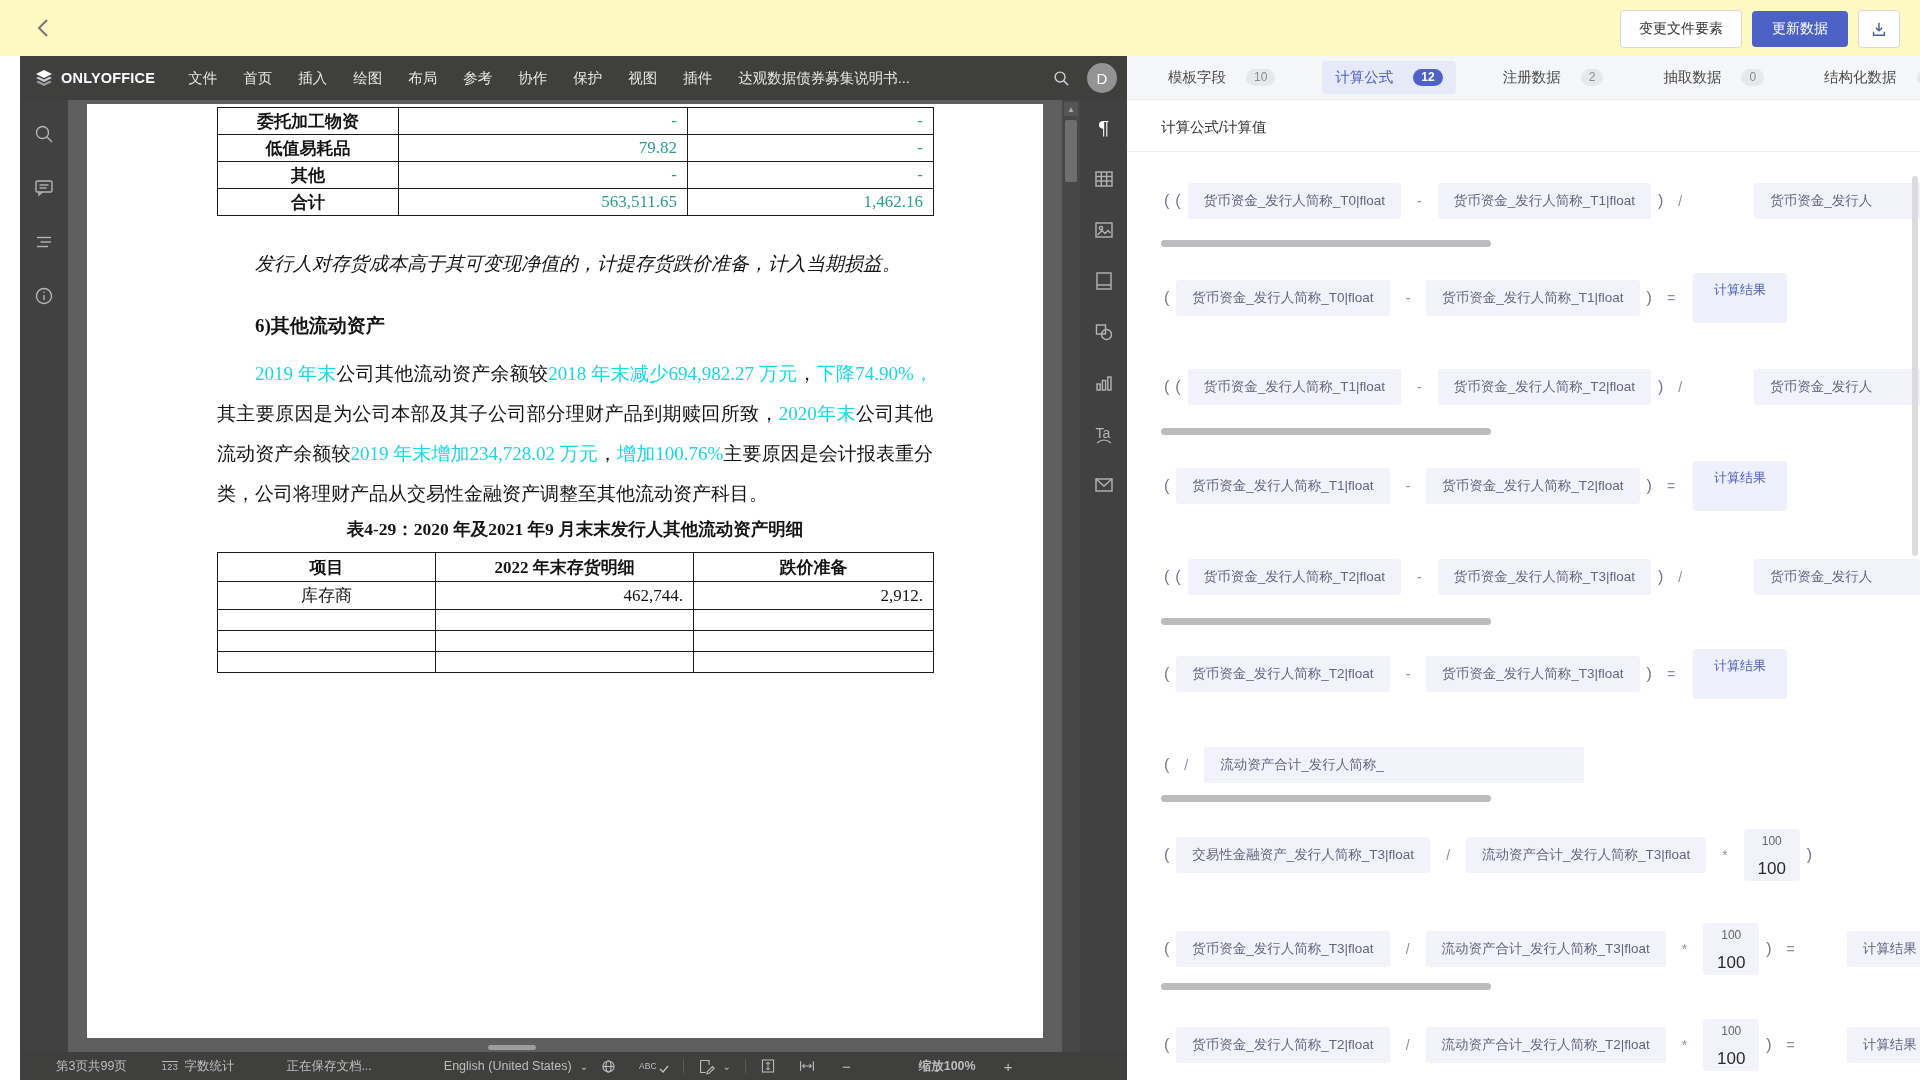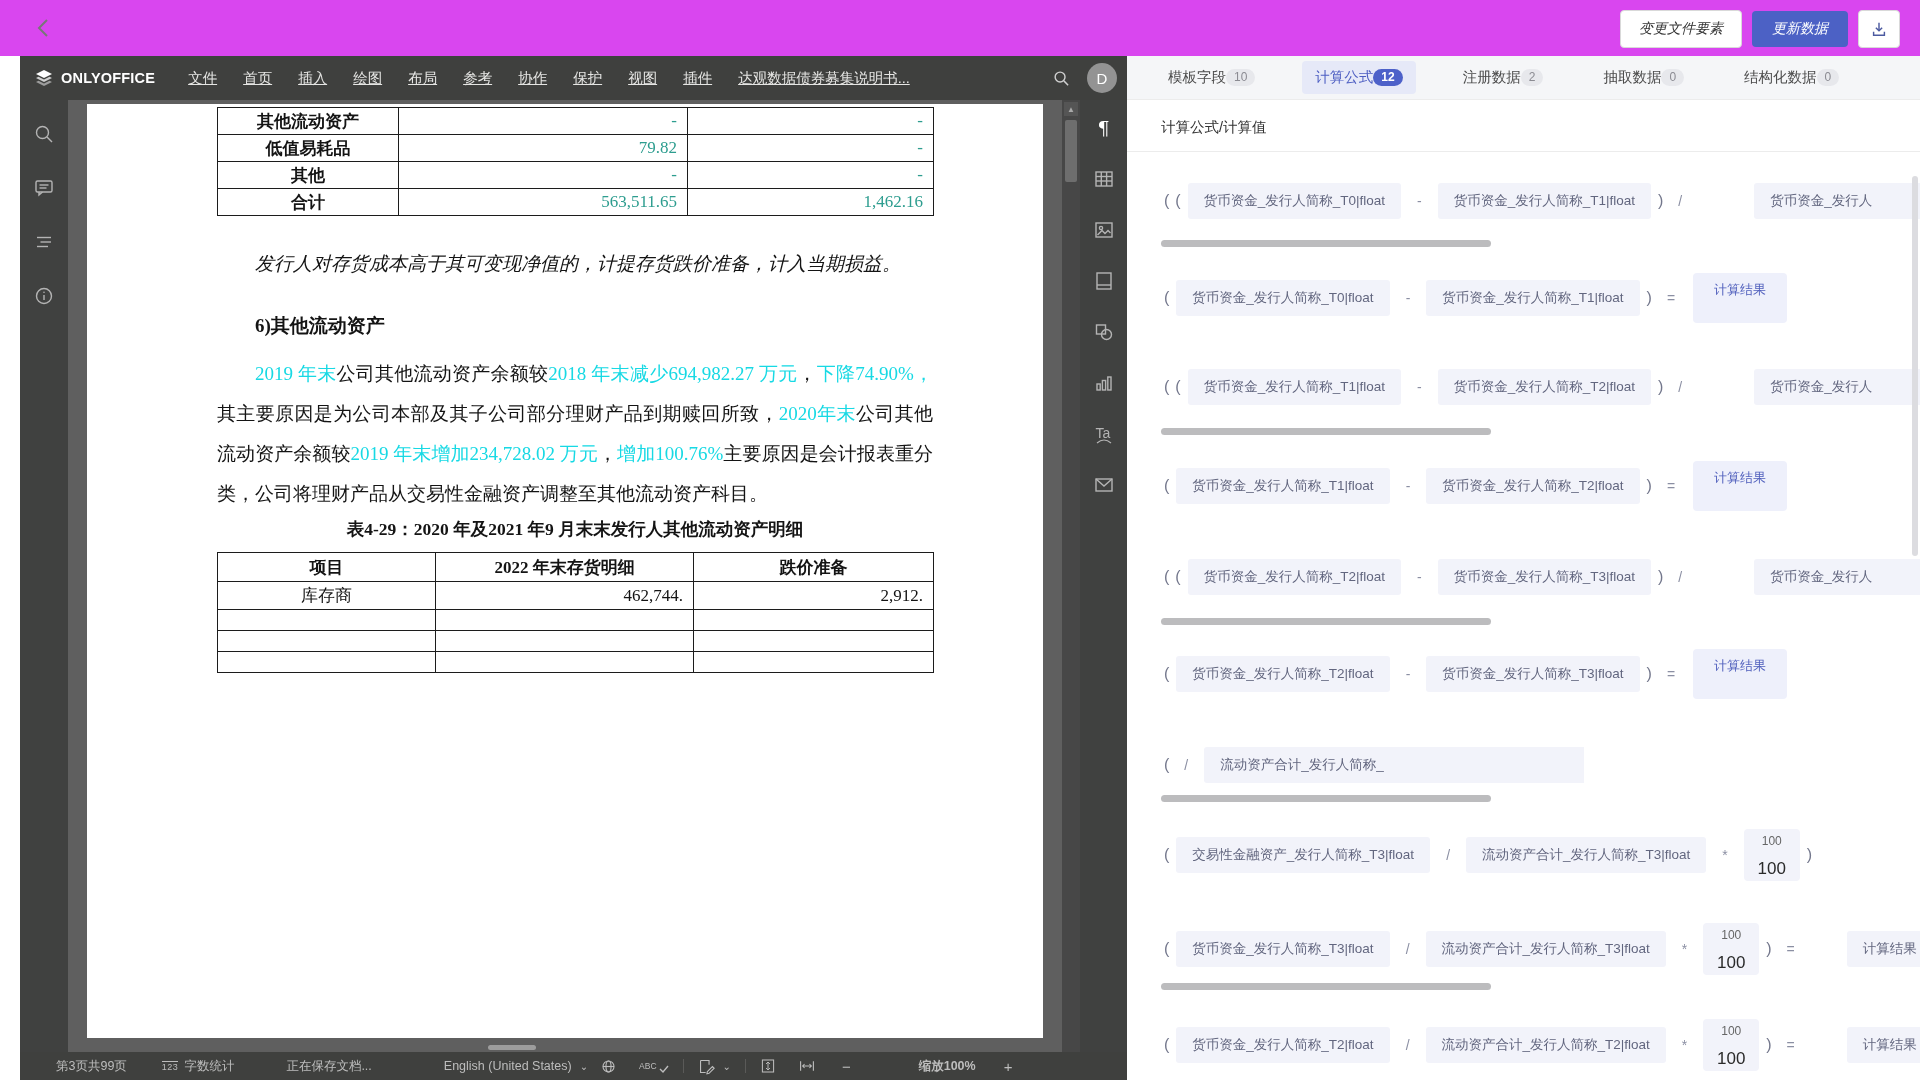--- a/index.html
+++ b/index.html
@@ -1,36 +1,36 @@
 <!DOCTYPE html>
 <html><head>
 <meta charset="utf-8">
 <style>
   html,body{margin:0;padding:0;background:#fff;font-family:"Liberation Sans","DejaVu Sans",sans-serif;}
   #stage{position:relative;width:1920px;height:1080px;overflow:hidden;background:#fff;}
 
   
-  .top-header{position:absolute;left:0;top:0;width:1920px;height:56px;background:#d946ef;font-style:italic;}
+  .top-header{position:absolute;left:0;top:0;width:1920px;height:56px;background:#fef9c3;}
   .back-btn{position:absolute;left:30px;top:14px;width:28px;height:28px;cursor:pointer;}
   .hdr-buttons{position:absolute;right:20px;top:10px;display:flex;gap:10px;align-items:center;}
   .btn-outline{height:36px;padding:0 18px;border:1px solid #d9d9d9;border-radius:4px;background:#fff;
     font-size:14px;color:#333;display:flex;align-items:center;cursor:pointer;}
   .btn-primary{height:36px;padding:0 20px;border:none;border-radius:4px;background:#4c61c5;
     font-size:14px;color:#fff;display:flex;align-items:center;cursor:pointer;}
   .btn-icon{width:40px;height:36px;border:1px solid #d9d9d9;border-radius:4px;background:#fff;
     display:flex;align-items:center;justify-content:center;cursor:pointer;}
 
   
   .editor{position:absolute;left:20px;top:56px;width:1107px;height:1024px;background:#5f5f5f;}
   .menu-bar{position:absolute;left:0;top:0;width:1107px;height:44px;background:#3f403e;
     display:flex;align-items:center;}
   .logo{display:flex;align-items:center;gap:7px;margin-left:14px;margin-right:20px;}
   .logo-text{color:#fff;font-weight:bold;font-size:14.5px;letter-spacing:.2px;}
   .menu-items{display:flex;align-items:center;gap:0;}
-  .menu-item{color:#e6e6e4;font-size:14.5px;padding:0 13px;height:48px;display:flex;align-items:center;cursor:pointer;white-space:nowrap;text-decoration:underline;}
+  .menu-item{color:#e6e6e4;font-size:14.5px;padding:0 13px;height:48px;display:flex;align-items:center;cursor:pointer;white-space:nowrap;}
   .menu-right{margin-left:auto;display:flex;align-items:center;gap:14px;margin-right:10px;}
   .avatar{width:30px;height:30px;border-radius:50%;background:#939393;color:#fff;font-size:15px;
     display:flex;align-items:center;justify-content:center;cursor:pointer;}
 
   .editor-body{position:absolute;left:0;top:44px;width:1107px;height:952px;display:flex;}
   .left-toolbar{width:48px;background:#404140;display:flex;flex-direction:column;align-items:center;padding-top:22px;gap:30px;flex:none;}
   .tool-ic{width:24px;height:24px;display:flex;align-items:center;justify-content:center;cursor:pointer;}
   .doc-area{position:relative;flex:1;background:#5f5f5f;overflow:hidden;}
   .page{position:absolute;left:19px;top:4px;width:956px;height:934px;background:#fff;overflow:hidden;}
   .hscroll-thumb{position:absolute;left:420px;bottom:2px;width:48px;height:5px;background:#9d9d9d;border-radius:3px;cursor:pointer;}
@@ -65,21 +65,21 @@
   .sb-123{font-size:9px;border-top:1px solid #bdbdbd;padding-top:1px;line-height:1;letter-spacing:.5px;}
   .sb-chev{font-size:10px;margin-left:2px;}
   .sb-abc{font-size:8.5px;line-height:1;text-align:center;margin-left:8px;}
   .zoom-txt{font-weight:bold;padding-left:40px;}
   .sb-pm{font-size:15px;cursor:pointer;}
 
   
   .right-panel{position:absolute;left:1127px;top:56px;width:793px;height:1024px;background:#fff;}
   .tab-bar{position:absolute;left:0;top:0;width:793px;height:44px;background:#f5f6f8;
     display:flex;align-items:center;padding-left:28px;box-sizing:border-box;gap:34px;border-bottom:1px solid #ececec;}
-  .ptab{display:flex;align-items:center;gap:0;font-size:14.5px;color:#4a4a4a;padding:7px 13px;border-radius:4px;cursor:pointer;white-space:nowrap;}
+  .ptab{display:flex;align-items:center;gap:20px;font-size:14.5px;color:#4a4a4a;padding:7px 13px;border-radius:4px;cursor:pointer;white-space:nowrap;}
   .ptab .badge{background:#e7e8ec;color:#8b8b92;font-size:12px;border-radius:9px;padding:1px 8px;line-height:15px;}
   .ptab.active{background:#e6e9f8;color:#4d5ec2;}
   .ptab.active .badge{background:#4d61c9;color:#fff;font-weight:bold;}
   .panel-title{position:absolute;left:0;top:44px;width:793px;height:52px;box-sizing:border-box;
     padding:18px 0 0 34px;font-size:14.5px;color:#333;border-bottom:1px solid #ececec;}
   .formula-area{position:absolute;left:0;top:96px;width:793px;height:928px;overflow:hidden;}
   .frow{position:absolute;left:34px;right:0;height:56px;display:flex;align-items:center;white-space:nowrap;overflow:hidden;}
   .fparen{color:#73778c;font-size:16px;margin:0 3px;flex:none;}
   .fop{color:#8b8fa3;font-size:14px;margin:0 12px;flex:none;}
   .fchip{background:#f2f3fa;color:#62667f;font-size:13.5px;padding:9px 16px;border-radius:3px;margin:0 4px;cursor:pointer;flex:none;}
@@ -193,21 +193,21 @@
         <div class="page">
           <div class="doc-content">
             <table class="doc-tbl t1" style="margin-top:3px;">
               <colgroup>
                   <col style="width:181px">
                   <col style="width:289px">
                   <col style="width:246px">
                 </colgroup>
               <tbody id="t1-body">
                   <tr>
-                    <td class="c-label">其他流动资产</td>
+                    <td class="c-label">委托加工物资</td>
                     <td class="c-val">-</td>
                     <td class="c-val">-</td>
                   </tr>
                   <tr>
                     <td class="c-label">低值易耗品</td>
                     <td class="c-val">79.82</td>
                     <td class="c-val">-</td>
                   </tr>
                   <tr>
                     <td class="c-label">其他</td>

